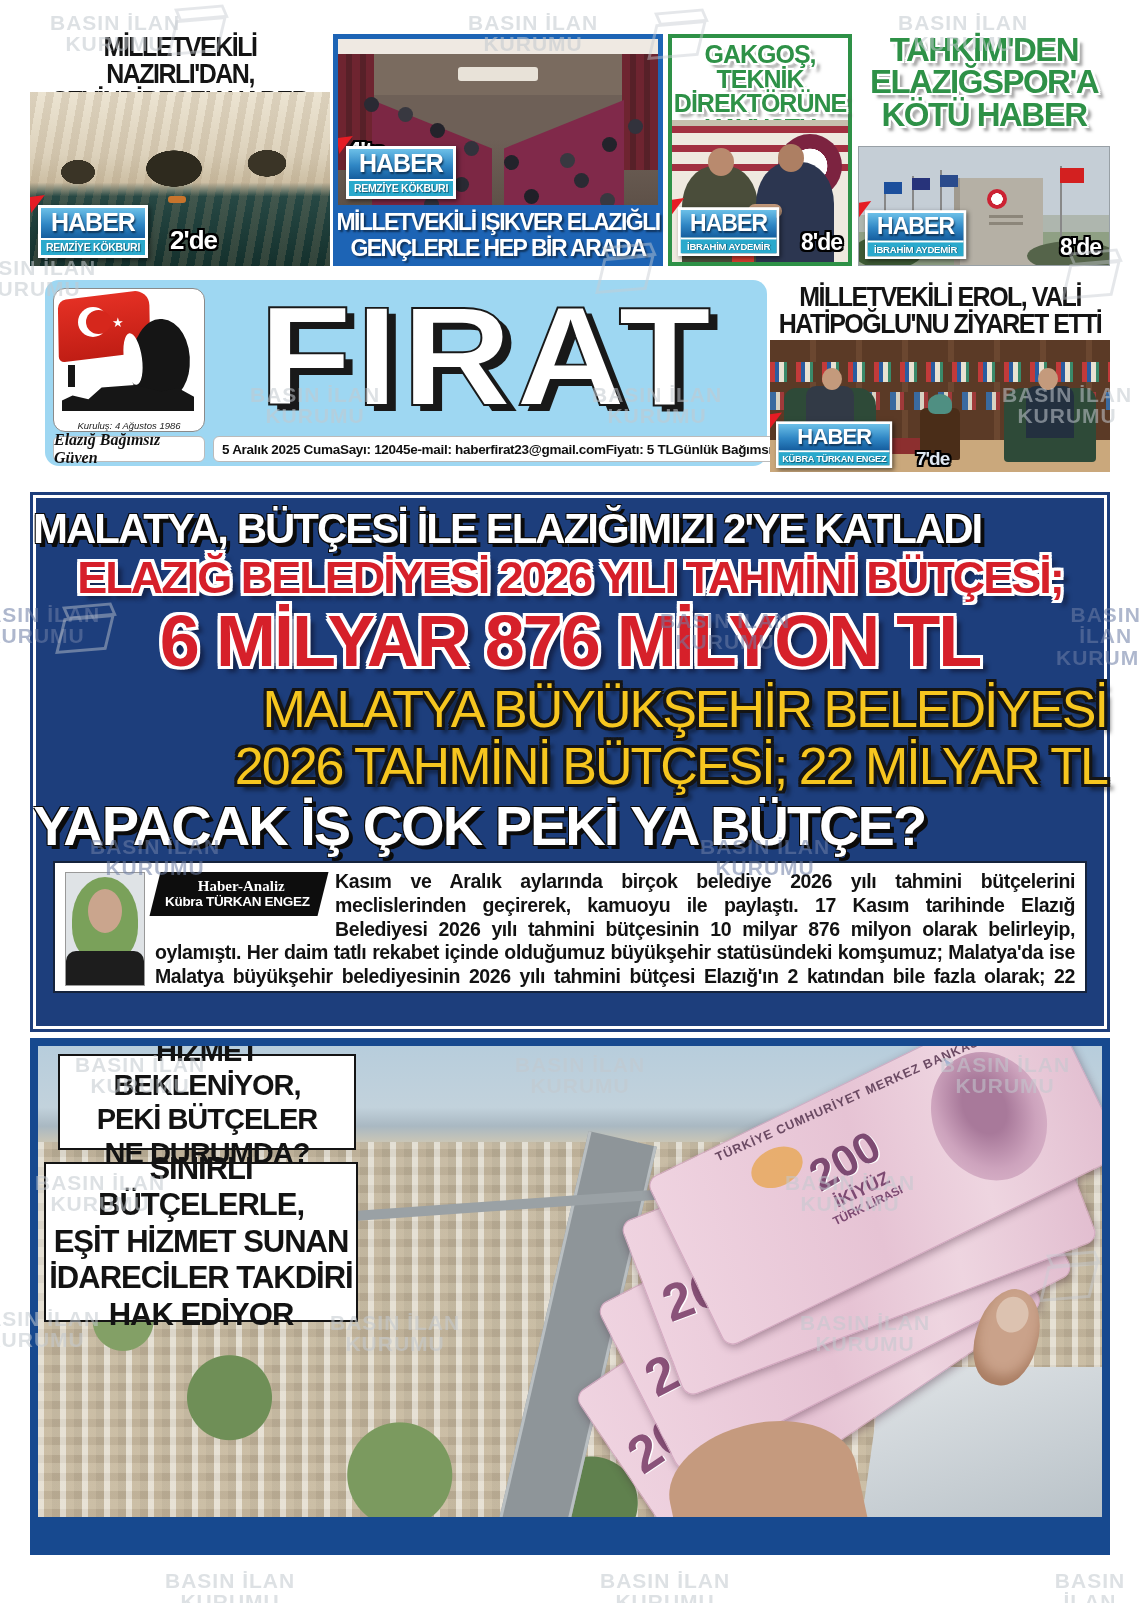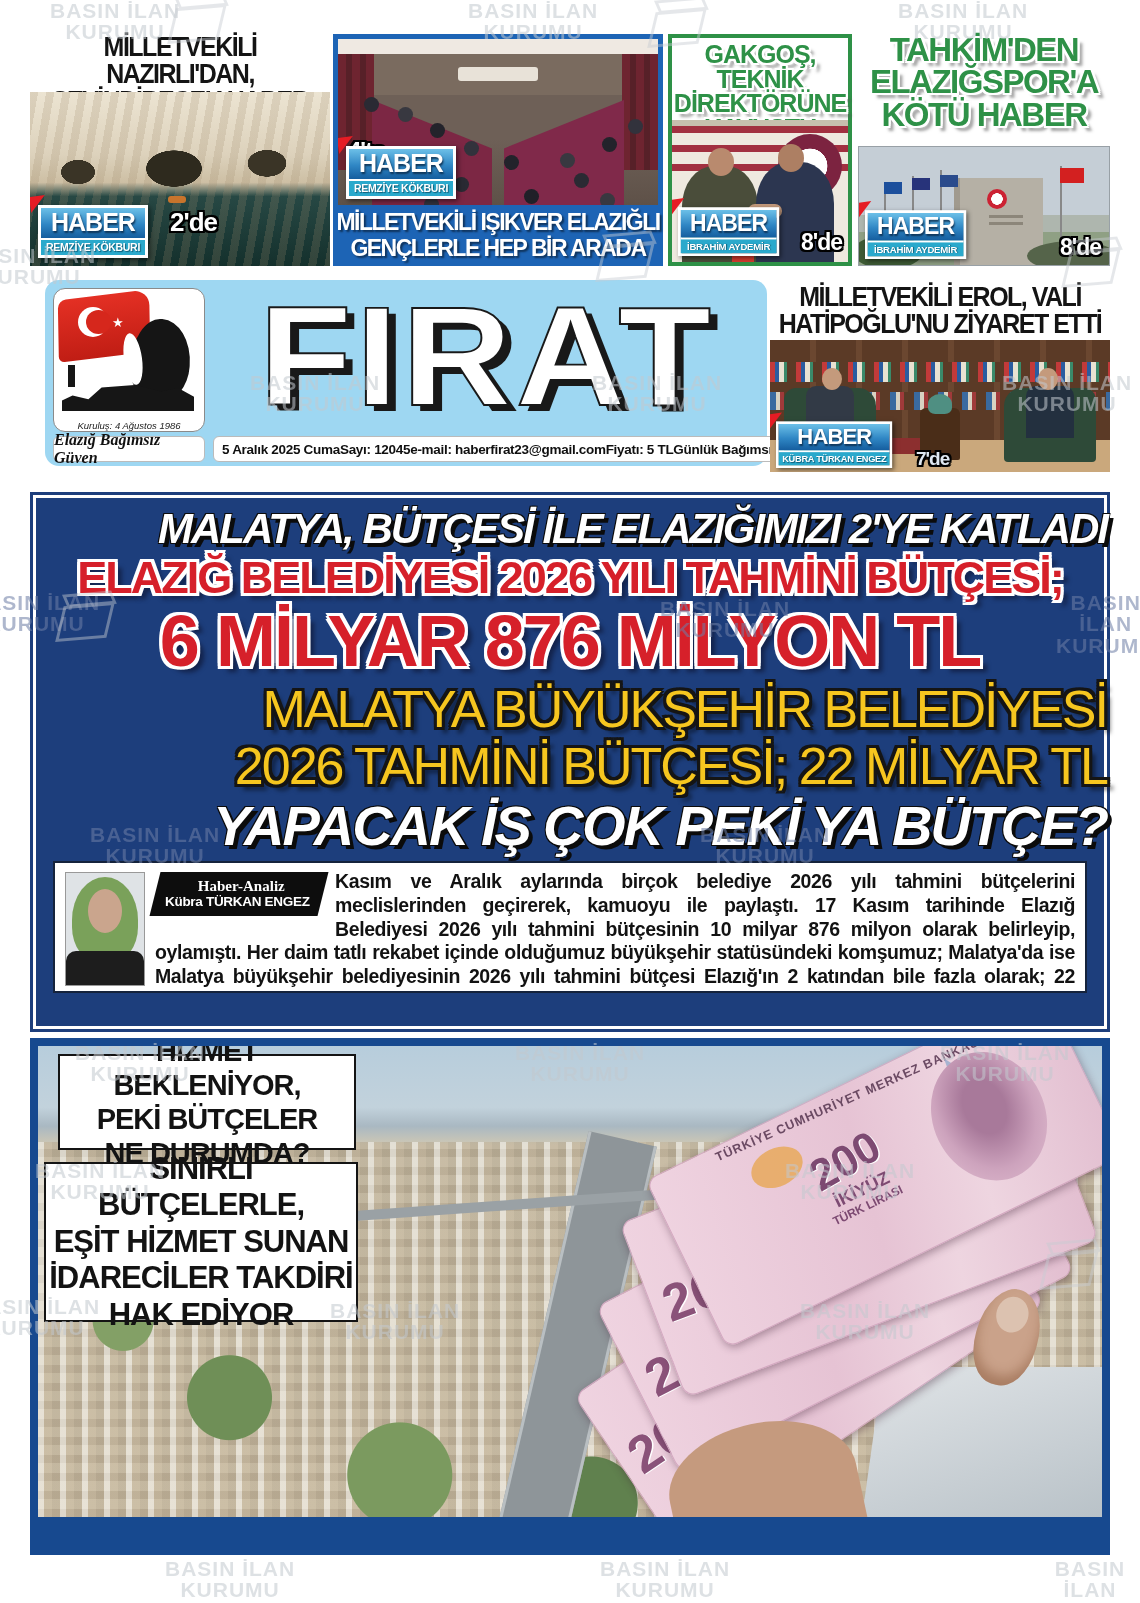--- a/index.html
+++ b/index.html
@@ -3,42 +3,42 @@
 <meta charset="utf-8">
 <style>
   html,body{margin:0;padding:0;background:#fff;}
   .page{position:relative;width:1140px;height:1603px;background:#fff;overflow:hidden;
         font-family:"Liberation Sans",sans-serif;}
   .abs{position:absolute;}
   .prewrap{white-space:pre-line;}
   h2,h3,p{margin:0;}
 
   
-  .wmlayer{position:absolute;inset:0;z-index:40;pointer-events:none;}
+  .wmlayer{position:absolute;inset:0;z-index:40;pointer-events:none;margin-top:12px;}
   .wm{position:absolute;color:#c3c9cf;opacity:.55;font-weight:bold;font-size:21px;
       line-height:1.02;letter-spacing:1px;text-align:center;}
   .wmc{position:absolute;width:44px;height:30px;border:3px solid #c7ccd2;opacity:.45;
        transform:skewX(-18deg) rotate(-5deg);}
   .wmc:after{content:"";position:absolute;left:-3px;top:-15px;width:42px;height:8px;
        border:3px solid #c7ccd2;transform:skewX(32deg);}
 
   
   .hl-black{font-weight:bold;color:#141414;letter-spacing:-1.5px;line-height:1.0;
             text-align:center;transform:scaleY(1.07);transform-origin:top center;}
   .hl-green{font-weight:bold;color:#2e9147;letter-spacing:-1px;line-height:0.98;text-align:center;
     text-shadow:-2px -2px 0 #fff,2px -2px 0 #fff,-2px 2px 0 #fff,2px 2px 0 #fff,
                 0 2px 0 #fff,2px 0 0 #fff,0 -2px 0 #fff,-2px 0 0 #fff,5px 5px 3px rgba(90,90,90,.55);}
   .ow-red{color:#d6202a;font-weight:bold;letter-spacing:-2px;text-align:center;line-height:1.06;
     text-shadow:-3px -3px 0 #fff,0 -3px 0 #fff,3px -3px 0 #fff,-3px 0 0 #fff,3px 0 0 #fff,
                 -3px 3px 0 #fff,0 3px 0 #fff,3px 3px 0 #fff,7px 6px 4px rgba(10,10,30,.5);}
   .ob-yellow{color:#f6c61f;font-weight:normal;letter-spacing:-2px;text-align:right;line-height:1.06;
     text-shadow:-3px -3px 0 #151515,0 -3px 0 #151515,3px -3px 0 #151515,-3px 0 0 #151515,3px 0 0 #151515,
                 -3px 3px 0 #151515,0 3px 0 #151515,3px 3px 0 #151515,6px 6px 4px rgba(0,0,0,.5);}
-  .w3d{color:#fff;font-weight:bold;letter-spacing:-2px;text-align:right;line-height:1.06;
-    text-shadow:4px 4px 0 #0b0b0b,-1px -1px 0 #0b0b0b,1px -1px 0 #0b0b0b,-1px 1px 0 #0b0b0b;font-style:italic;}
+  .w3d{color:#fff;font-weight:bold;letter-spacing:-2px;text-align:left;line-height:1.06;
+    text-shadow:4px 4px 0 #0b0b0b,-1px -1px 0 #0b0b0b,1px -1px 0 #0b0b0b,-1px 1px 0 #0b0b0b;}
 
   
   .badge{position:absolute;display:flex;flex-direction:column;border:3px solid #fff;
          box-shadow:2px 2px 5px rgba(0,0,0,.5);z-index:6;}
   .b-top{display:block;background:linear-gradient(180deg,#6cc0e8 0%,#2f86c4 55%,#155d9e 100%);
          color:#fff;font-weight:bold;font-size:25px;line-height:1.0;padding:2px 10px 3px;
          letter-spacing:-1px;text-align:center;text-shadow:1px 2px 2px rgba(10,40,70,.85);}
   .b-bottom{display:block;background:#2aa9cc;border-top:2px solid #fff;color:#fff;font-weight:bold;
          font-size:10.5px;letter-spacing:-.3px;padding:1px 4px 2px;text-align:center;
          text-shadow:1px 1px 1px rgba(0,40,60,.6);}
@@ -107,21 +107,21 @@
         radial-gradient(ellipse 32px 22px at 79% 41%, #3a3426 0 60%, rgba(0,0,0,0) 61%),
         radial-gradient(ellipse 28px 20px at 16% 46%, #3a3426 0 60%, rgba(0,0,0,0) 61%),
         repeating-linear-gradient(100deg, rgba(160,140,110,.22) 0 8px, rgba(0,0,0,0) 8px 16px),
         linear-gradient(180deg,#ece4d2 0%,#ddd2bc 36%,#cdbfa4 52%,#274844 60%,#14302c 100%);">
       <div class="abs" style="left:46%;top:60%;width:18px;height:7px;background:#c8742c;border-radius:3px"></div>
       <div class="badge" style="left:8px;bottom:8px">
         <span class="b-arrow"></span>
         <span class="b-top">HABER</span>
         <span class="b-bottom">REMZİYE KÖKBURI</span>
       </div>
-      <span class="pref" style="left:140px;bottom:28px">2'de</span>
+      <span class="pref" style="left:140px;bottom:10px">2'de</span>
     </div>
   </section>
 
   <section class="abs" style="left:333px;top:34px;width:330px;height:232px;background:#1d64b5;box-sizing:border-box;padding:5px">
     <div class="abs" style="left:5px;top:5px;width:320px;height:166px;overflow:hidden;background:
         linear-gradient(180deg,#efe9e2 0 9%, #7a6b5f 9% 34%, #6e6057 34% 60%, #5e5148 100%);">
       <div class="abs" style="left:0;top:9%;width:36px;height:70%;background:repeating-linear-gradient(90deg,#6e2430 0 8px,#572028 8px 14px)"></div>
       <div class="abs" style="right:0;top:9%;width:36px;height:70%;background:repeating-linear-gradient(90deg,#6e2430 0 8px,#572028 8px 14px)"></div>
       <div class="abs" style="left:34px;bottom:0;width:120px;height:105px;background:#7c2744;transform:skewY(22deg);transform-origin:bottom left"></div>
       <div class="abs" style="right:34px;bottom:0;width:120px;height:105px;background:#80294a;transform:skewY(-22deg);transform-origin:bottom right"></div>

